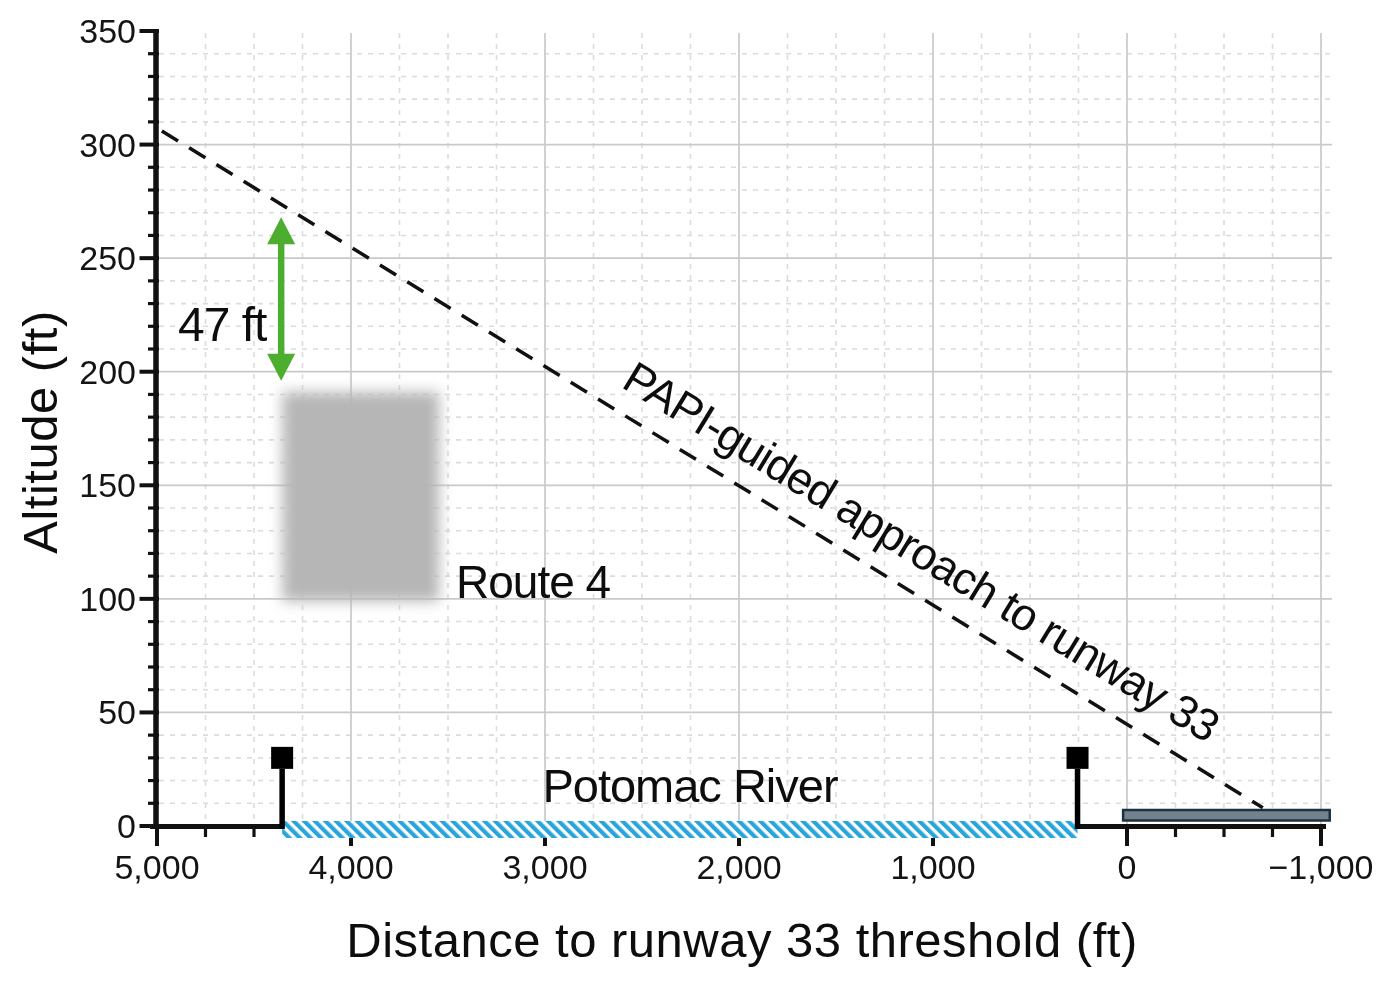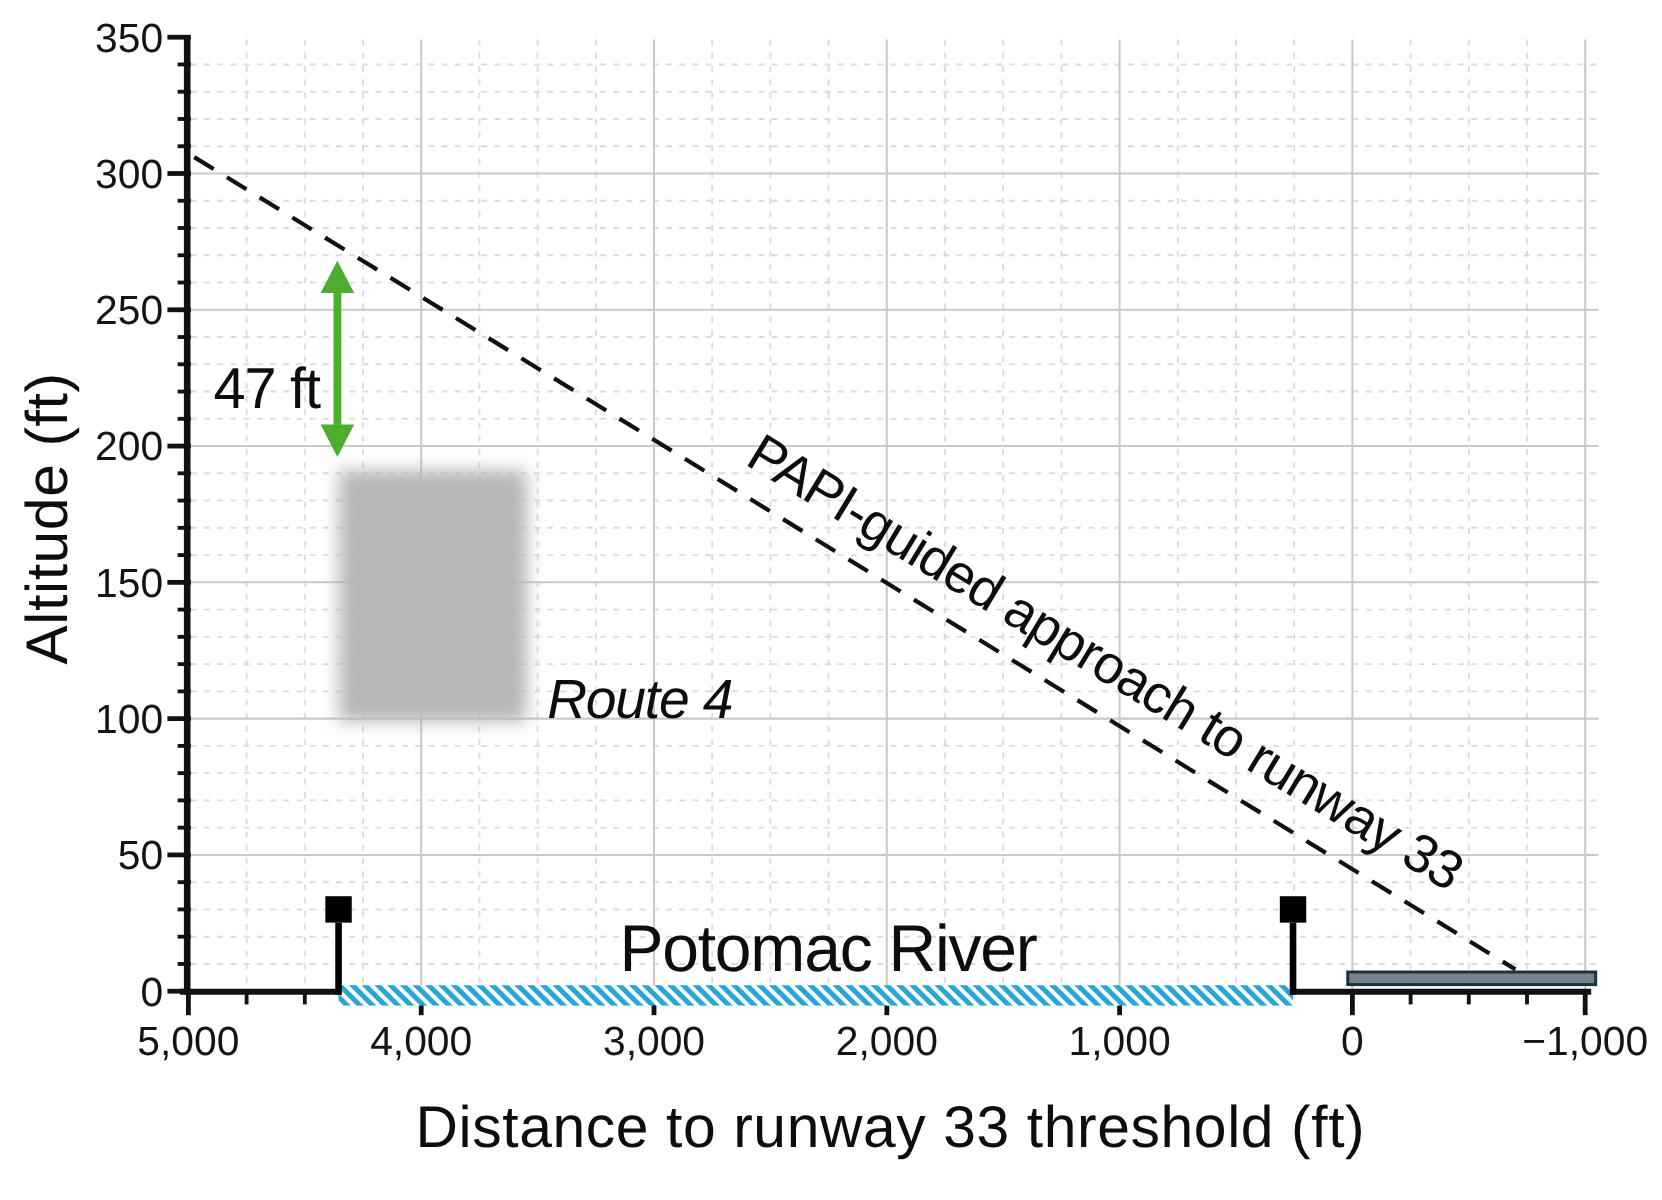--- a/index.html
+++ b/index.html
@@ -5,22 +5,22 @@
   html,body{margin:0;padding:0;background:#fff;}
   #fig{position:relative;width:1385px;height:1000px;background:#fff;overflow:hidden;
        font-family:"Liberation Sans",sans-serif;color:#111;}
   #plot-svg{position:absolute;left:0;top:0;}
   .overlay{position:absolute;color:#0d0d0d;}
   .annot{font-size:46px;letter-spacing:-1px;line-height:1.07;}
   .axis-title{font-size:49px;font-weight:400;letter-spacing:0.5px;white-space:nowrap;}
   #ylabel{left:40px;top:432px;transform:translate(-50%,-50%) rotate(-90deg);}
   #xlabel{left:742px;top:912px;transform:translateX(-50%);}
   #gap-label{left:178px;top:299px;font-size:48px;}
-  #route4-label{left:456px;top:558px;font-style:italic;}
-  #potomac-label{left:690px;top:761px;transform:translateX(-50%);font-size:55px;}
+  #route4-label{left:456px;top:558px;}
+  #potomac-label{left:690px;top:761px;transform:translateX(-50%);font-size:47px;}
   #approach-label{left:921px;top:552px;transform:translate(-50%,-50%) rotate(31.3deg);
                   white-space:nowrap;font-size:45px;}
 </style>
 </head>
 <body>
 
 <div id="fig">
   <svg id="plot-svg" width="1385" height="1000" viewBox="0 0 1385 1000">
       <defs>
         <filter id="soft" x="-25%" y="-25%" width="150%" height="150%">

